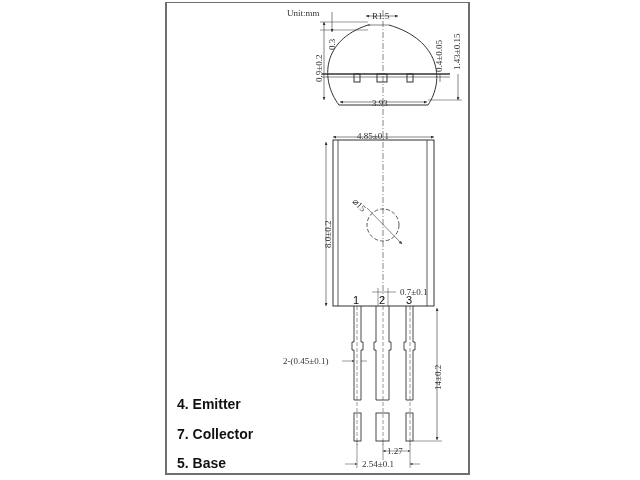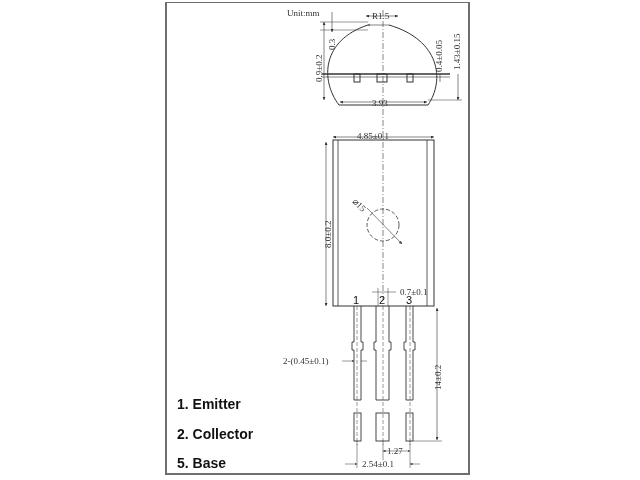--- a/index.html
+++ b/index.html
@@ -109,15 +109,15 @@
   <text class="dim" x="400" y="295">0.7±0.1</text>
   <text class="pinnum" x="353" y="304">1</text>
   <text class="pinnum" x="379" y="304">2</text>
   <text class="pinnum" x="406" y="304">3</text>
   <text class="dim" x="283" y="364">2-(0.45±0.1)</text>
   <text class="dim" transform="translate(441,390) rotate(-90)">14±0.2</text>
   <text class="dim" x="387" y="454">1.27</text>
   <text class="dim" x="362" y="467">2.54±0.1</text>
 </svg>
 
-<div class="legend" style="top:396px;">1. Emitter</div>
-<div class="legend" style="top:426px;">2. Collector</div>
+<div class="legend" style="top:396px;">4. Emitter</div>
+<div class="legend" style="top:426px;">7. Collector</div>
 <div class="legend" style="top:455px;">5. Base</div>
 
 </body></html>

